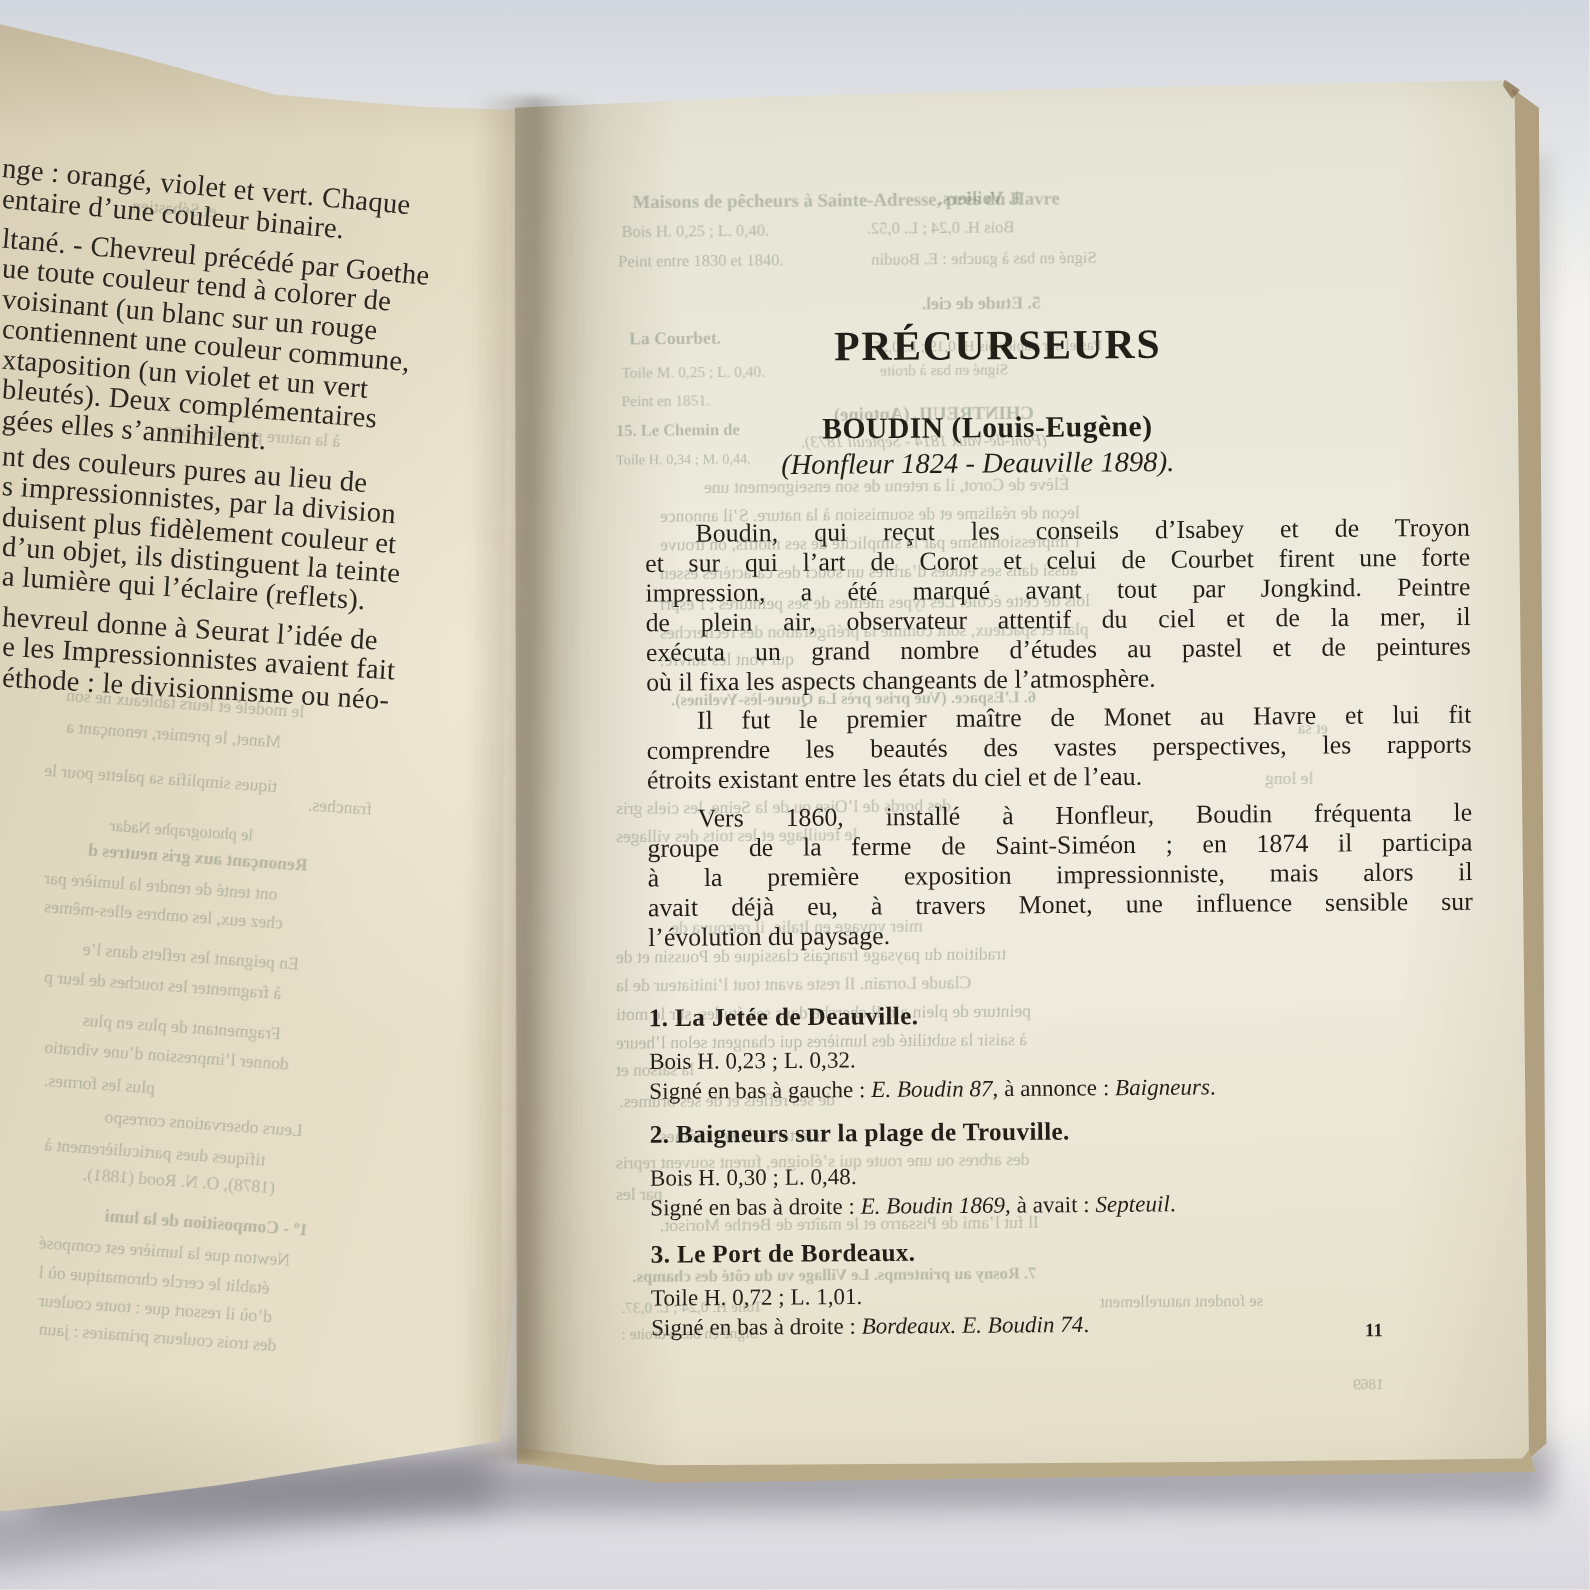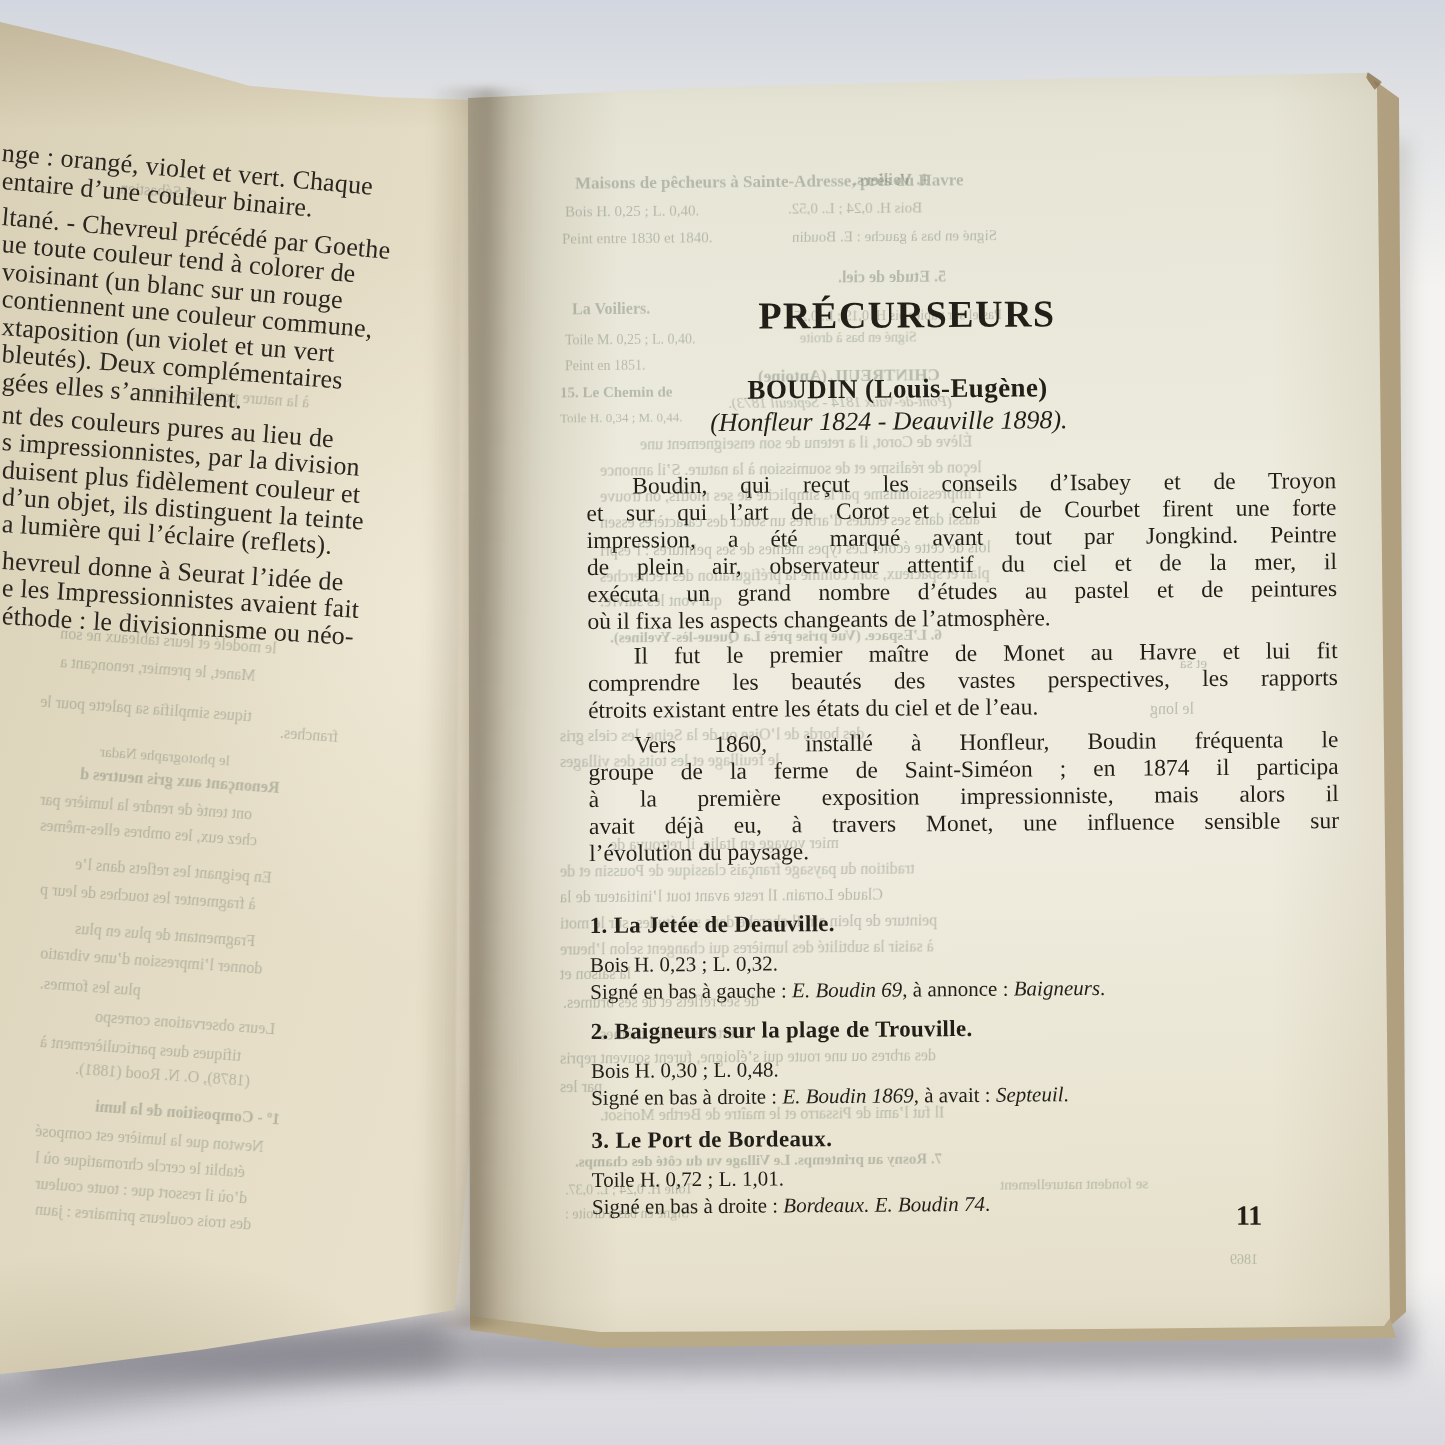--- a/index.html
+++ b/index.html
@@ -56,21 +56,21 @@
   .para{margin:0 0 8px 0;}
   .pline{text-align:justify;text-align-last:justify;white-space:normal;height:27px;overflow:visible;}
   .pline.first{text-indent:46px;}
   .pline.last{text-align-last:left;}
   .entry{position:absolute;left:588px;width:760px;}
   .etitle{font-size:23px;font-weight:bold;margin-bottom:14px;letter-spacing:.3px;}
   .edims{font-size:21px;margin-bottom:2px;}
   .esig{font-size:21px;}
   .esig i{font-style:italic;}
   #e1{top:910px;} #e2{top:1016px;} #e3{top:1125px;}
-  #page-number{left:1222px;top:1202px;width:46px;text-align:center;font-size:28px;font-weight:bold;}
+  #page-number{left:1222px;top:1202px;width:46px;text-align:center;font-size:17px;font-weight:bold;}
   
   .ghost{position:absolute;white-space:nowrap;color:#6f7b6c;opacity:.42;filter:blur(.7px);}
   .ghost.b{font-weight:bold;}
   .ghost.i{font-style:italic;}
 </style>
 </head>
 <body>
 
 <div id="scene">
   <div class="abs" id="shadow-bottom"></div>
@@ -111,21 +111,21 @@
       <div class="ghost" style="left: 35px; top: 1208px; font-size: 16px; transform: rotate(4deg) scaleX(-1);">des trois couleurs primaires : jaun</div>
     </div>
   <div class="abs" id="ghosts-right" style="left:0;top:0;width:1445px;height:1445px;">
       <div class="ghost b" style="left: 575px; top: 172px; font-size: 17px; transform: rotate(-0.5deg);">Maisons de pêcheurs à Sainte-Adresse, près du Havre</div>
       <div class="ghost b" style="left: 853px; top: 170px; font-size: 17px; transform: rotate(-0.5deg) scaleX(-1);">1. Voiliers.</div>
       <div class="ghost" style="left: 565px; top: 203px; font-size: 15px; transform: rotate(-0.5deg);">Bois H. 0,25 ; L. 0,40.</div>
       <div class="ghost" style="left: 788px; top: 200px; font-size: 15px; transform: rotate(-0.5deg) scaleX(-1);">Bois H. 0,24 ; L. 0,52.</div>
       <div class="ghost" style="left: 562px; top: 230px; font-size: 15px; transform: rotate(-0.5deg);">Peint entre 1830 et 1840.</div>
       <div class="ghost" style="left: 792px; top: 228px; font-size: 15px; transform: rotate(-0.5deg) scaleX(-1);">Signé en bas à gauche : E. Boudin</div>
       <div class="ghost b" style="left: 838px; top: 268px; font-size: 16px; transform: rotate(-0.5deg) scaleX(-1);">5. Etude de ciel.</div>
-      <div class="ghost b" style="left: 572px; top: 300px; font-size: 16px; transform: rotate(-0.5deg);">La Voiliers.</div>
+      <div class="ghost b" style="left: 572px; top: 300px; font-size: 16px; transform: rotate(-0.5deg);">La Courbet.</div>
       <div class="ghost" style="left: 790px; top: 308px; font-size: 14px; transform: rotate(-0.5deg) scaleX(-1);">Pastel sur papier bis H. 0,19 ; L. 0,25.</div>
       <div class="ghost" style="left: 565px; top: 332px; font-size: 14px; transform: rotate(-0.5deg);">Toile M. 0,25 ; L. 0,40.</div>
       <div class="ghost" style="left: 800px; top: 330px; font-size: 14px; transform: rotate(-0.5deg) scaleX(-1);">Signé en bas à droite</div>
       <div class="ghost" style="left: 565px; top: 358px; font-size: 14px; transform: rotate(-0.5deg); text-align: center;">Peint en 1851.</div>
       <div class="ghost b" style="left: 758px; top: 366px; font-size: 17px; transform: rotate(-0.5deg) scaleX(-1);">CHINTREUIL (Antoine)</div>
       <div class="ghost b" style="left: 560px; top: 384px; font-size: 15px; transform: rotate(-0.5deg);">15. Le Chemin de</div>
       <div class="ghost i" style="left: 728px; top: 394px; font-size: 15px; transform: rotate(-0.5deg) scaleX(-1);">(Pont-de-Vaux 1814 - Septeuil 1873).</div>
       <div class="ghost" style="left: 560px; top: 410px; font-size: 13px; transform: rotate(-0.5deg);">Toile H. 0,34 ; M. 0,44.</div>
       <div class="ghost" style="left: 640px; top: 434px; font-size: 16px; transform: rotate(-0.5deg) scaleX(-1);">Élève de Corot, il a retenu de son enseignement une</div>
       <div class="ghost" style="left: 600px; top: 460px; font-size: 16px; transform: rotate(-0.5deg) scaleX(-1);">leçon de réalisme et de soumission à la nature. S’il annonce</div>
@@ -200,21 +200,21 @@
           <div class="pline">groupe de la ferme de Saint-Siméon ; en 1874 il participa</div>
           <div class="pline">à la première exposition impressionniste, mais alors il</div>
           <div class="pline">avait déjà eu, à travers Monet, une influence sensible sur</div>
           <div class="pline last">l’évolution du paysage.</div>
         </div>
       </div>
 
     <div class="entry" id="e1">
       <div class="etitle">1. La Jetée de Deauville.</div>
       <div class="edims">Bois H. 0,23 ; L. 0,32.</div>
-      <div class="esig"><span>Signé en bas à gauche : </span><i>E. Boudin 69</i><span>, à annonce : </span><i>Baigneurs</i><span>.</span></div>
+      <div class="esig"><span>Signé en bas à gauche : </span><i>E. Boudin 87</i><span>, à annonce : </span><i>Baigneurs</i><span>.</span></div>
     </div>
     <div class="entry" id="e2">
       <div class="etitle">2. Baigneurs sur la plage de Trouville.</div>
       <div class="edims">Bois H. 0,30 ; L. 0,48.</div>
       <div class="esig"><span>Signé en bas à droite  : </span><i>E. Boudin 1869</i><span>, à avait : </span><i>Septeuil</i><span>.</span></div>
     </div>
     <div class="entry" id="e3">
       <div class="etitle">3. Le Port de Bordeaux.</div>
       <div class="edims">Toile H. 0,72 ; L. 1,01.</div>
       <div class="esig"><span>Signé en bas à droite  : </span><i>Bordeaux. E. Boudin 74</i><span></span><i></i><span>.</span></div>

